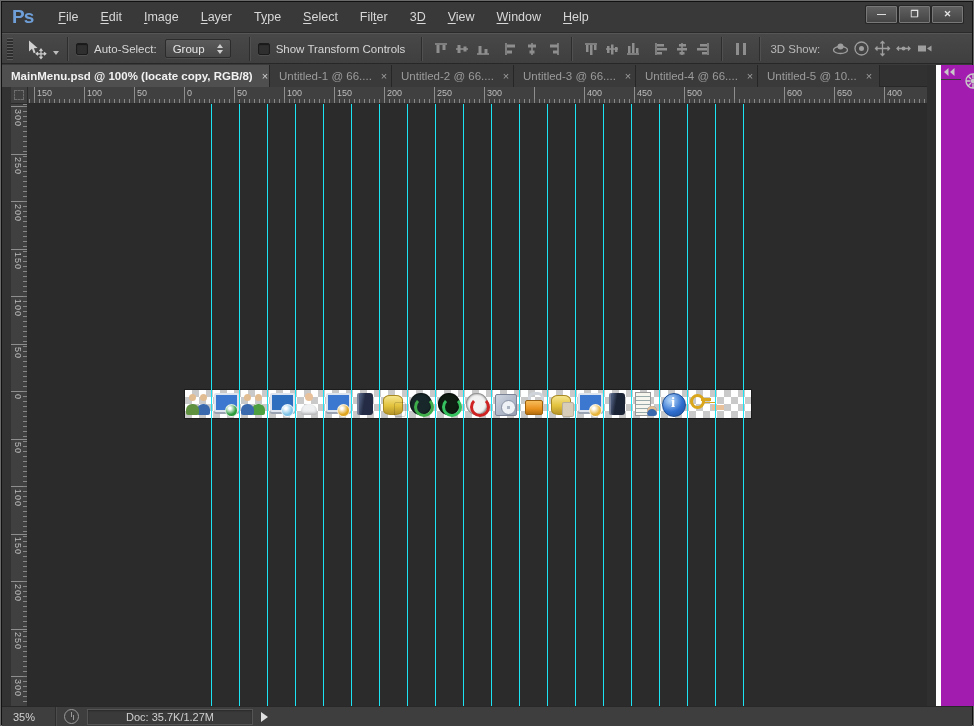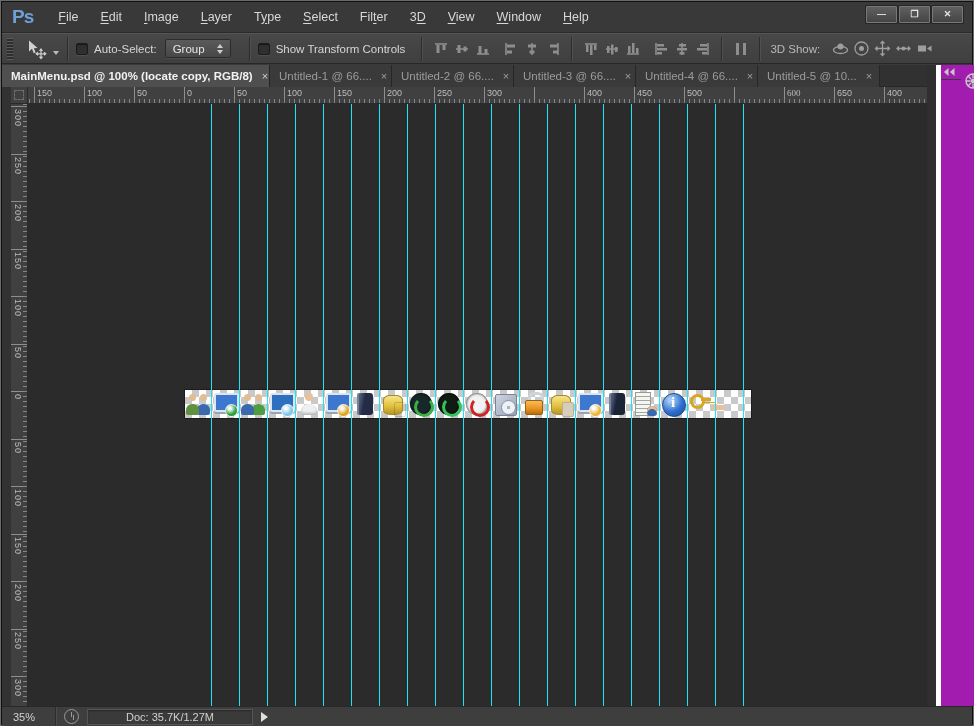--- a/index.html
+++ b/index.html
@@ -372,21 +372,21 @@
       <span class="hlabel" style="left: 509px; margin-top: 32px;">350</span>
       <div class="htick" style="left: 556px;"></div>
       <span class="hlabel" style="left: 559px;">400</span>
       <div class="htick" style="left: 606px;"></div>
       <span class="hlabel" style="left: 609px;">450</span>
       <div class="htick" style="left: 656px;"></div>
       <span class="hlabel" style="left: 659px;">500</span>
       <div class="htick" style="left: 706px;"></div>
       <span class="hlabel" style="left: 709px; margin-top: 20px;">550</span>
       <div class="htick" style="left: 756px;"></div>
-      <span class="hlabel" style="left: 759px; font-family: Liberation Serif, serif;">600</span>
+      <span class="hlabel" style="left: 759px;">600</span>
       <div class="htick" style="left: 806px;"></div>
       <span class="hlabel" style="left: 809px;">650</span>
       <div class="htick" style="left: 856px;"></div>
       <span class="hlabel" style="left: 859px;">400</span>
     </div>
   <div class="vruler" id="vruler">
       <div class="vtick" style="top: 2px;"></div>
       <span class="vlabel" style="top: 5px;">300</span>
       <div class="vtick" style="top: 49.5px;"></div>
       <span class="vlabel" style="top: 52.5px;">250</span>

